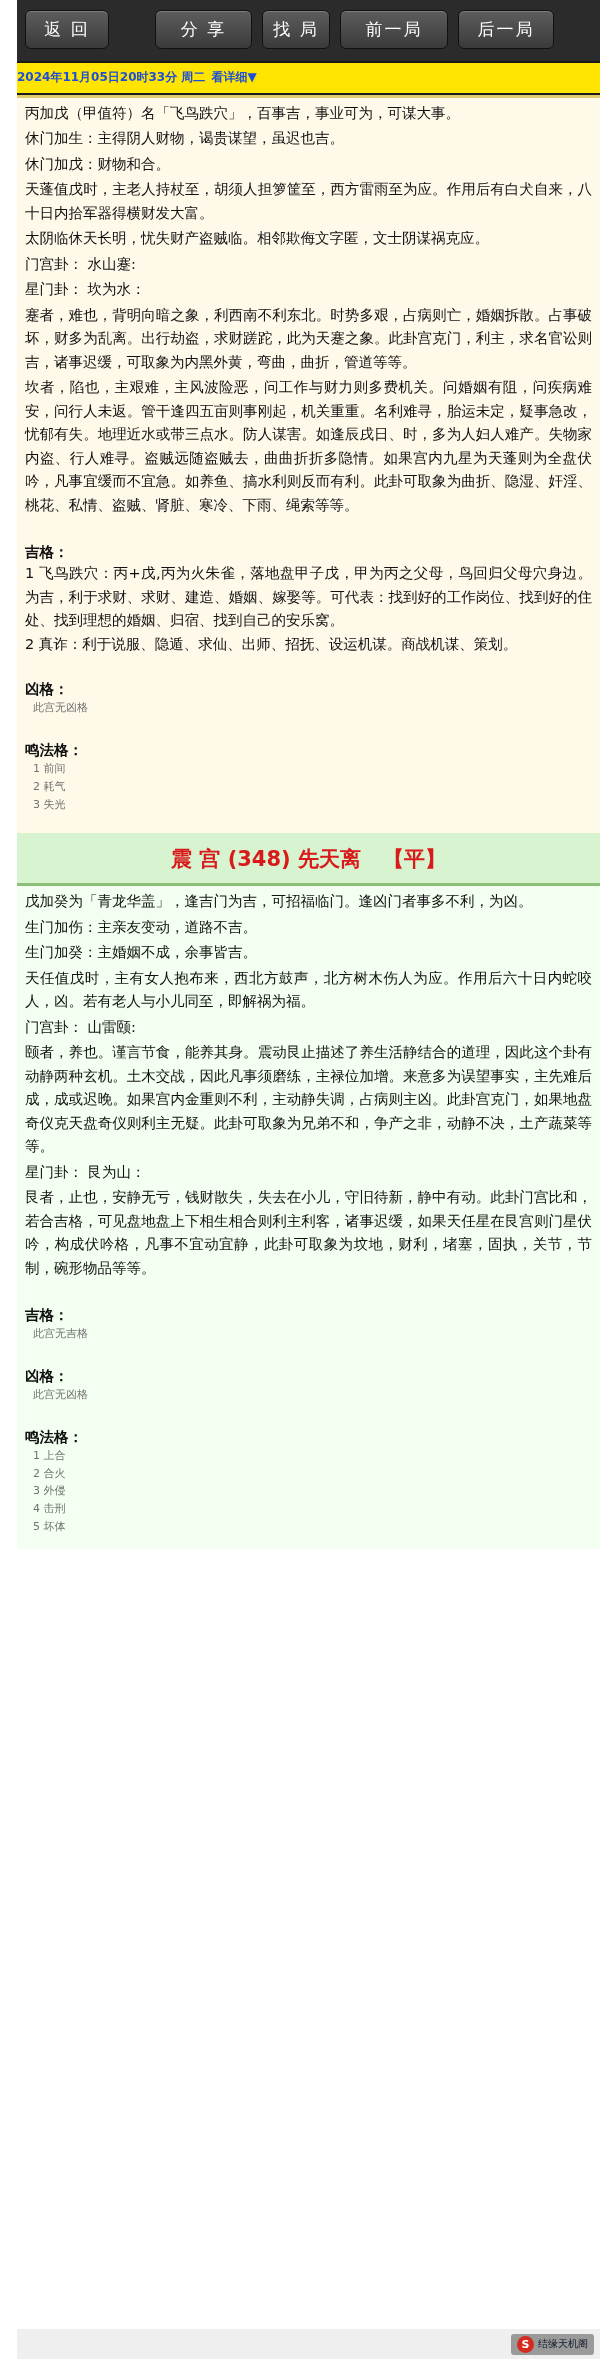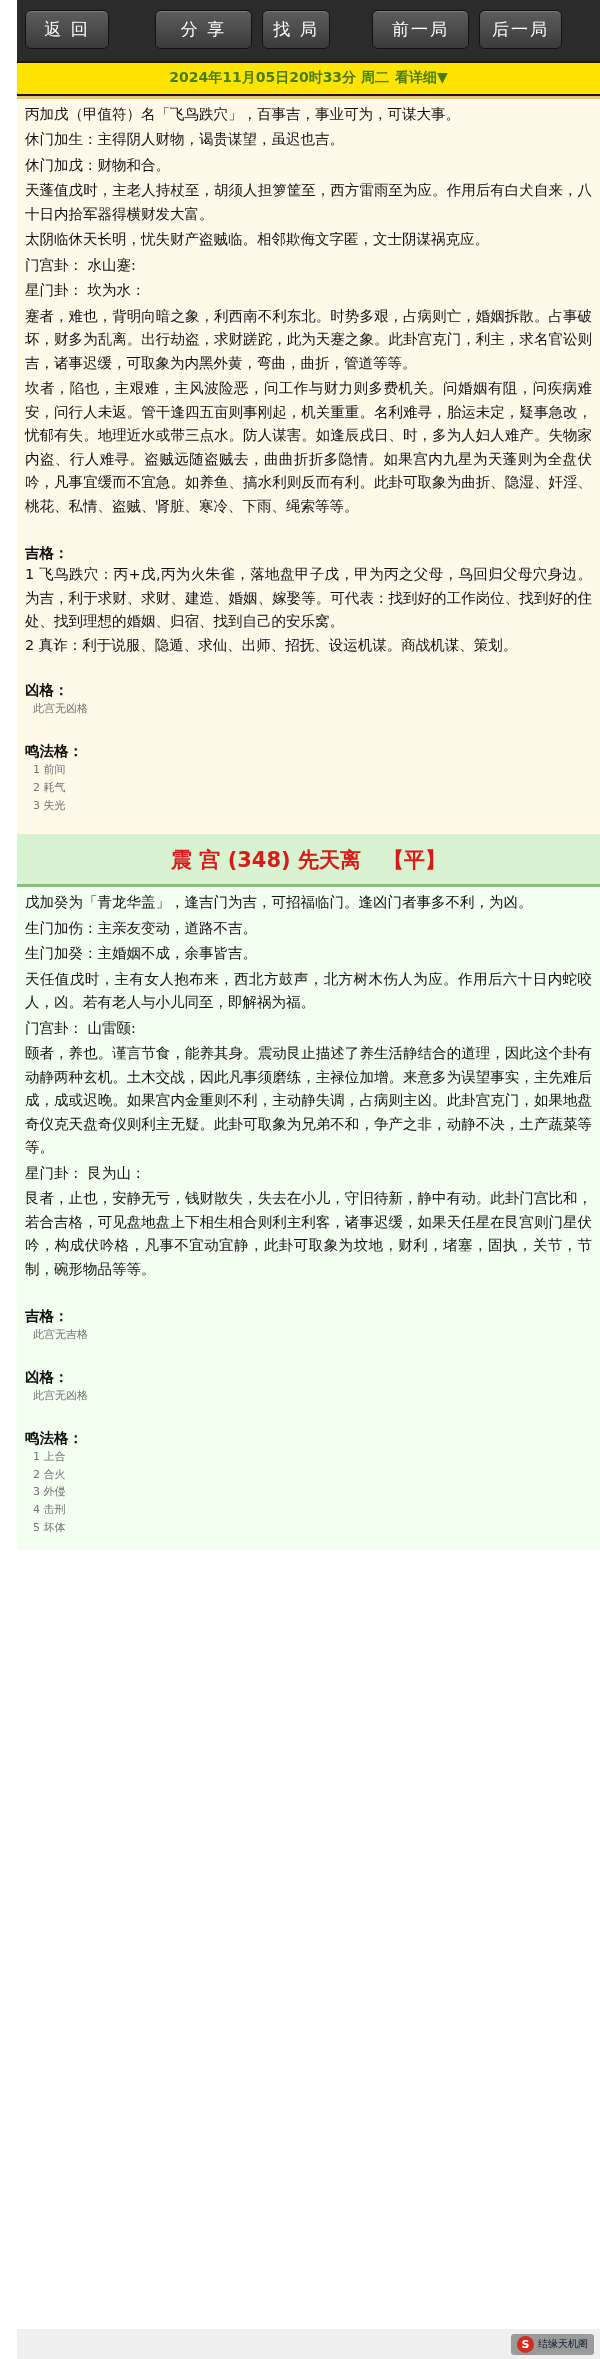--- a/index.html
+++ b/index.html
@@ -35,29 +35,29 @@
     color: #ffffff;
     font-size: 17px;
     padding: 7px 0;
     text-align: center;
     letter-spacing: 2px;
     box-shadow: inset 0 1px 0 #7d7d7d;
   }
   .btn-back { width: 84px; margin-right: 36px; }
   .btn-share { width: 97px; }
   .btn-find { width: 68px; }
-  .btn-prev { width: 97px; margin-left: 32px; }
-  .btn-next { width: 83px; }
+  .btn-prev { width: 108px; }
+  .btn-next { width: 96px; }
 
   
   .datebar {
     background: #ffe400;
-    color: #4d7c0f;
-    font-size: 14px;
-    text-align: center;
+    color: #1d4ed8;
+    font-size: 12px;
+    text-align: left;
     padding: 6px 0 7px 0;
     border-bottom: 2px solid #1a1a1a;
     border-top: 2px solid #1a1a1a;
     font-weight: bold;
   }
   .datebar .detail { margin-left: 6px; }
 
   
   .panel { padding: 0 0 6px 0; }
   .panel-a { background: #fff9ea; }

